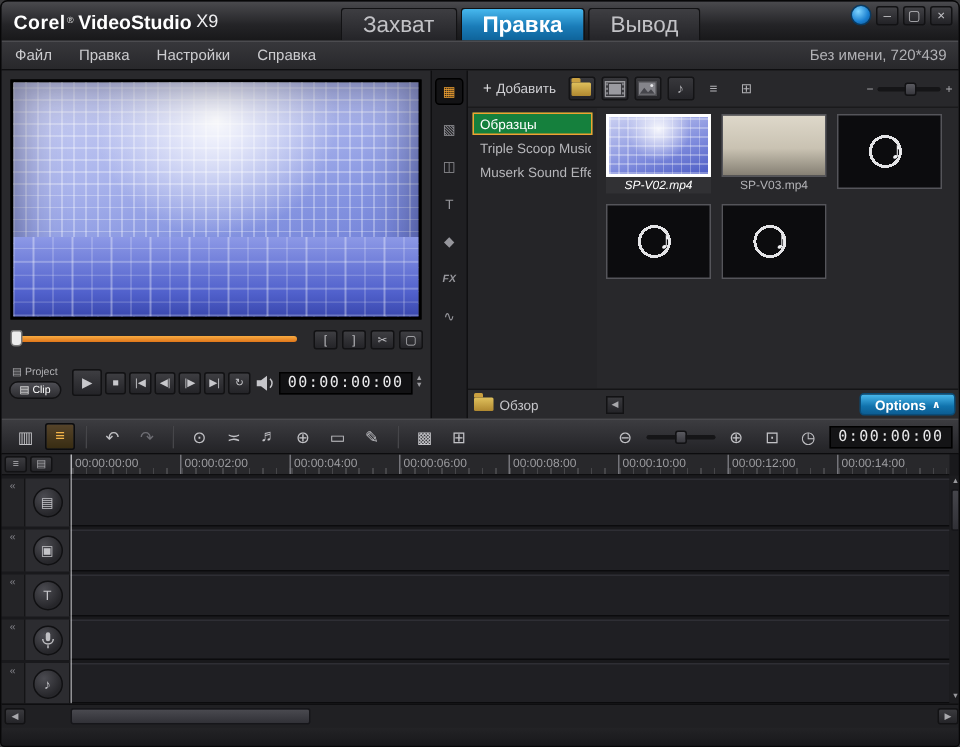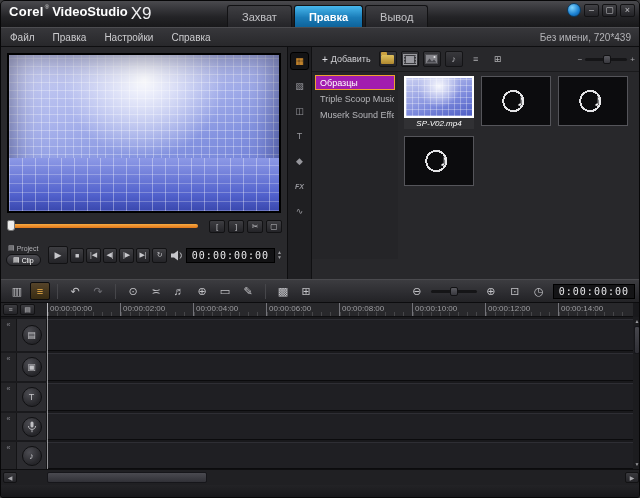--- a/index.html
+++ b/index.html
@@ -3,28 +3,28 @@
 <meta charset="utf-8">
 <style>
   * { margin:0; padding:0; box-sizing:border-box; }
   html,body { background:#3a3a3c; font-family:"Liberation Sans","DejaVu Sans",sans-serif; }
   .win { position:relative; width:640px; height:498px; background:#1d1d1f; border:1px solid #070708;
          border-radius:5px 5px 3px 3px; overflow:hidden; color:#c8c8cc; }
 
   
   .titlebar { position:absolute; top:0; left:0; width:100%; height:26px;
               background:linear-gradient(#4a4a4e,#242427 60%,#18181a); display:flex; align-items:center; }
-  .logo { margin-left:8px; display:flex; align-items:flex-start; color:#fff; }
+  .logo { margin-left:8px; display:flex; align-items:center; color:#fff; }
   .logo .brand { font-weight:bold; font-size:13px; letter-spacing:.3px; }
   .logo .reg { font-size:6px; margin:0 3px 0 1px; color:#ddd; }
   .logo .prod { font-weight:bold; font-size:13px; }
-  .logo .ver { font-size:17px; margin-left:3px; color:#f0f0f2; }
+  .logo .ver { font-size:12px; margin-left:3px; color:#f0f0f2; }
   .tabs { position:absolute; left:226px; top:4px; display:flex; height:22px; }
   .tab { min-width:62px; padding:0 14px; display:flex; align-items:center; justify-content:center;
-         font-size:11px; color:#c2c2c6; background:linear-gradient(#3e3e42,#242428);
+         font-size:15px; color:#c2c2c6; background:linear-gradient(#3e3e42,#242428);
          border:1px solid #121214; border-bottom:none; border-radius:3px 3px 0 0; margin-right:2px; }
   .tab.active { background:linear-gradient(#47b8ee,#1a7cb8 55%,#0e639a); color:#fff; font-weight:bold; }
   .tb-right { position:absolute; right:4px; top:2px; display:flex; align-items:center; gap:3px; }
   .help-circle { width:14px; height:14px; border-radius:50%;
                  background:radial-gradient(circle at 35% 30%,#7ed4ff,#1a7fd0 60%,#0c4f8a);
                  border:1px solid #0a3a60; }
   .wbtn { width:15px; height:13px; font-size:9px; line-height:11px; text-align:center; color:#c0c0c4;
           background:linear-gradient(#424246,#222226); border:1px solid #121214; border-radius:2px; }
 
   
@@ -95,21 +95,21 @@
   .folder-ico::before { content:""; position:absolute; top:-3px; left:0; width:6px; height:3px;
                         background:#caa040; border-radius:1px 1px 0 0; }
   .zoomer { display:flex; align-items:center; gap:3px; margin-left:auto; }
   .zline { width:42px; height:3px; background:#151517; border-radius:2px; position:relative; }
   .zthumb { position:absolute; left:18px; top:-3px; width:8px; height:9px; background:linear-gradient(#5a5a60,#38383e);
             border:1px solid #121214; border-radius:2px; }
   .zg { font-size:8px; color:#a8a8ac; }
   .lib-list { position:absolute; left:0; top:25px; width:86px; bottom:20px; background:#252528; padding-top:2px; }
   .lfold { height:15px; font-size:9px; color:#b6b6ba; display:flex; align-items:center; padding:0 4px;
            margin:1px 3px; border:1px solid transparent; white-space:nowrap; overflow:hidden; }
-  .lfold.sel { background:#a21caf; border-color:#f0a132; color:#fff; }
+  .lfold.sel { background:#15803d; border-color:#f0a132; color:#fff; }
   .lib-grid { position:absolute; left:90px; top:25px; right:6px; bottom:20px; display:flex; flex-wrap:wrap;
               align-content:flex-start; gap:7px 7px; padding:4px 2px 0 2px; overflow:hidden; }
   .gitem { width:70px; }
   .thumb { width:70px; height:42px; border:1px solid #55555a; position:relative; display:flex;
            align-items:center; justify-content:center; }
   .gitem.sel .thumb { border:2px solid #fff; }
   .tname { height:11px; font-size:8px; color:#b2b2b6; text-align:center; line-height:11px; overflow:hidden;
            white-space:nowrap; }
   .gitem.sel .tname { color:#fff; background:#313134;font-style:italic; }
   .t-mosaic { background:
@@ -336,33 +336,48 @@
           <div class="lfold sel">Образцы</div>
           <div class="lfold">Triple Scoop Music</div>
           <div class="lfold">Muserk Sound Effect</div>
         </div>
         <div class="lib-grid">
           <div class="gitem sel">
             <div class="thumb t-mosaic"></div>
             <div class="tname">SP-V02.mp4</div>
           </div>
           <div class="gitem">
-            <div class="thumb t-audio">
-                <span class="note">♪</span>
-              </div>
+            <div class="thumb t-beige"></div>
+            <div class="tname">SP-V03.mp4</div>
           </div>
           <div class="gitem">
             <div class="thumb t-audio">
                 <span class="note">♪</span>
               </div>
           </div>
           <div class="gitem">
             <div class="thumb t-audio">
                 <span class="note">♪</span>
               </div>
+          </div>
+          <div class="gitem">
+            <div class="thumb t-audio">
+                <span class="note">♪</span>
+              </div>
+          </div>
+        </div>
+        <div class="lib-bottom">
+          <div class="browse">
+            <span class="folder-ico"></span>
+            <span>Обзор</span>
+          </div>
+          <div class="gs-btn">◀</div>
+          <div class="options-btn">
+            <span>Options</span>
+            <span class="chev">∧</span>
           </div>
         </div>
       </div>
     </div>
   </div>
 
   <div class="toolbar">
     <div class="tbico">▥</div>
     <div class="tbico active">≡</div>
     <div class="vsep"></div>

